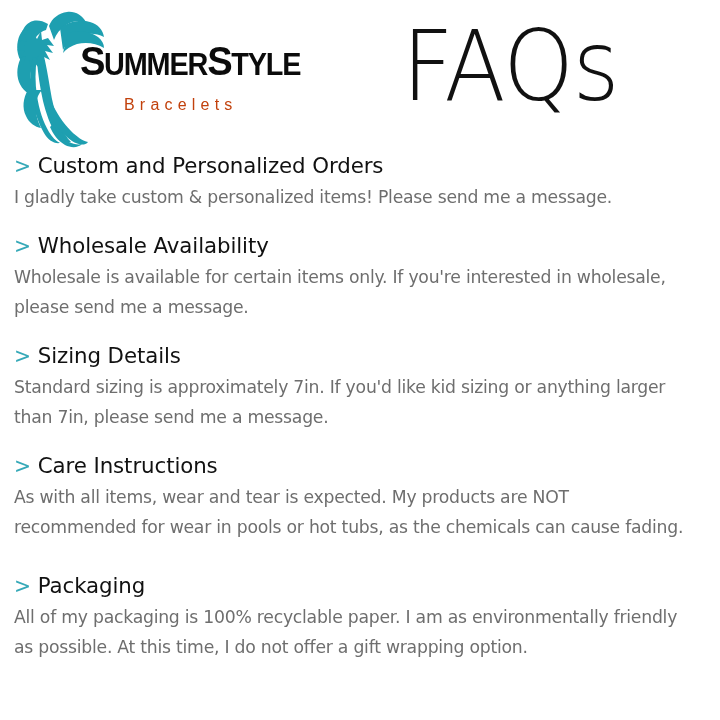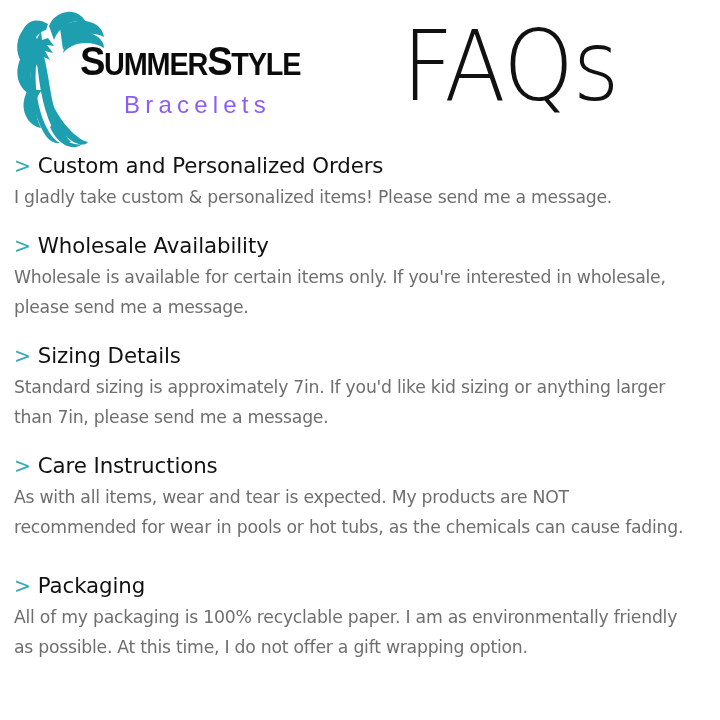--- a/index.html
+++ b/index.html
@@ -67,24 +67,24 @@
   .wordmark-main .cap {
     font-size: 41px;
   }
   .wordmark-main .sc {
     font-size: 31px;
     letter-spacing: -1.2px;
   }
 
   .wordmark-sub {
     font-family: "Liberation Sans", sans-serif;
-    font-size: 24px;
+    font-size: 16px;
     line-height: 24px;
     letter-spacing: 5.2px;
-    color: #8b5cf6;
+    color: #c2410c;
     margin-top: 6px;
     margin-left: 44px;
     white-space: nowrap;
   }
 
   .faq-title {
     position: absolute;
     left: 402px;
     top: 10px;
     font-family: "DejaVu Sans", sans-serif;

